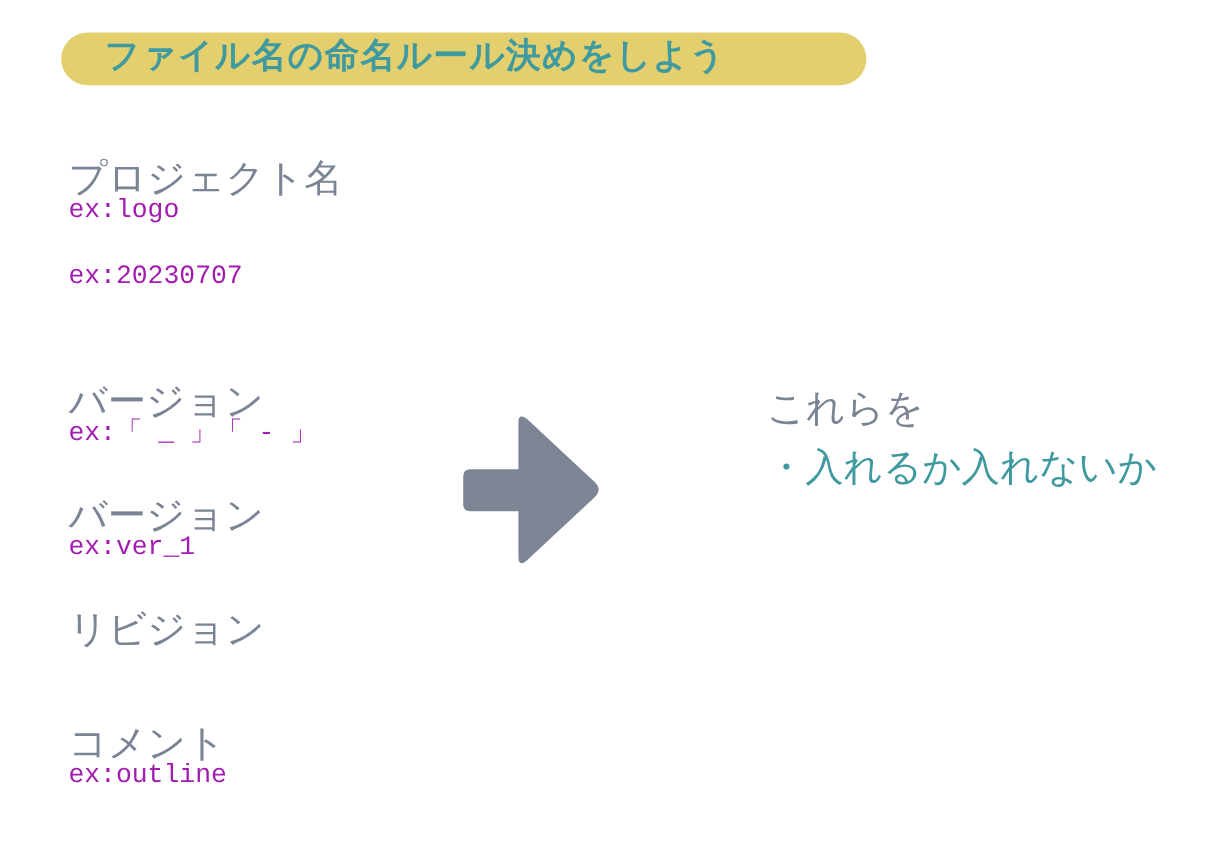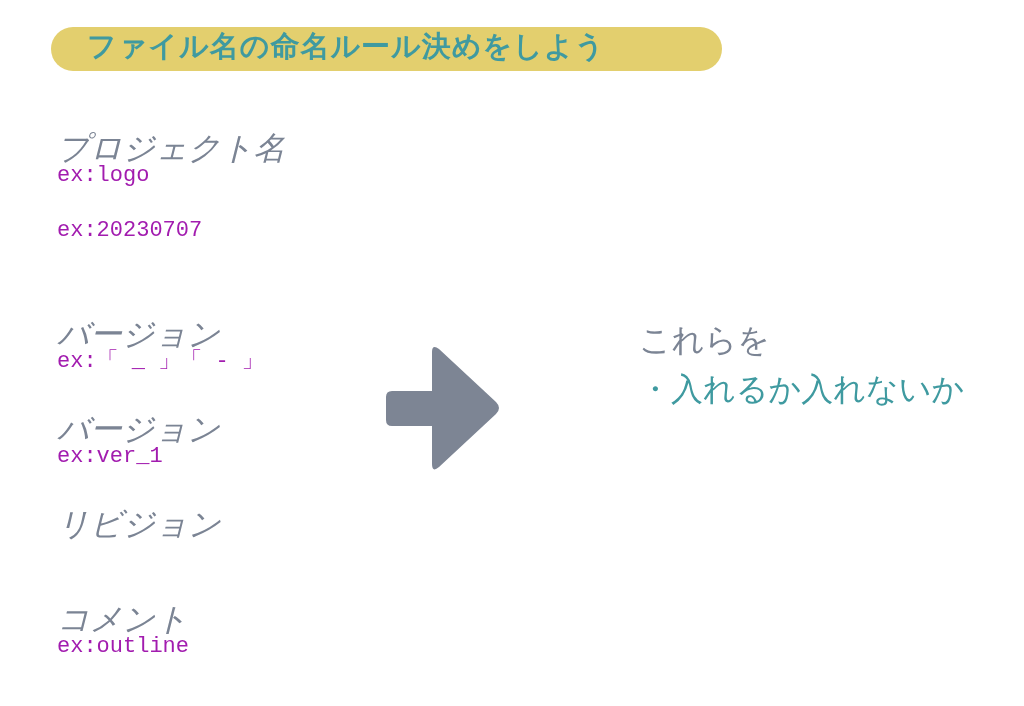--- a/index.html
+++ b/index.html
@@ -3,21 +3,21 @@
 <meta charset="utf-8">
 <style>
   html, body { margin:0; padding:0; }
   body { width:1024px; height:706px; background:#ffffff; position:relative; overflow:hidden;
          font-family:"DejaVu Sans", "Liberation Sans", sans-serif; }
   .pill { position:absolute; left:51px; top:27px; width:671px; height:44px; border-radius:22px;
           background:#e3cf6e; display:flex; padding-left:36px; box-sizing:border-box; }
   .pill span { color:#3f9aa0; font-weight:bold; font-size:29px; letter-spacing:1px; white-space:nowrap; }
   .items { position:absolute; left:57px; top:128px; }
   .item { height:95px; }
-  .item .t { color:#7b8494; font-size:32px; line-height:40px; white-space:nowrap;font-style:italic; }
+  .item .t { color:#7b8494; font-size:32px; line-height:40px; white-space:nowrap; }
   .item .e { color:#a21caf; font-size:22px; line-height:24px; white-space:nowrap; margin-top:-4px;font-family:Liberation Mono, monospace; }
   .arrow { position:absolute; left:384px; top:344px; }
   .right { position:absolute; left:599px; top:316px; }
   .right div { font-size:32px; line-height:48.5px; white-space:nowrap;margin-left:40px; }
   .gray { color:#7b8494; }
   .teal { color:#3f9aa0; }
 </style>
 </head>
 <body>
 

